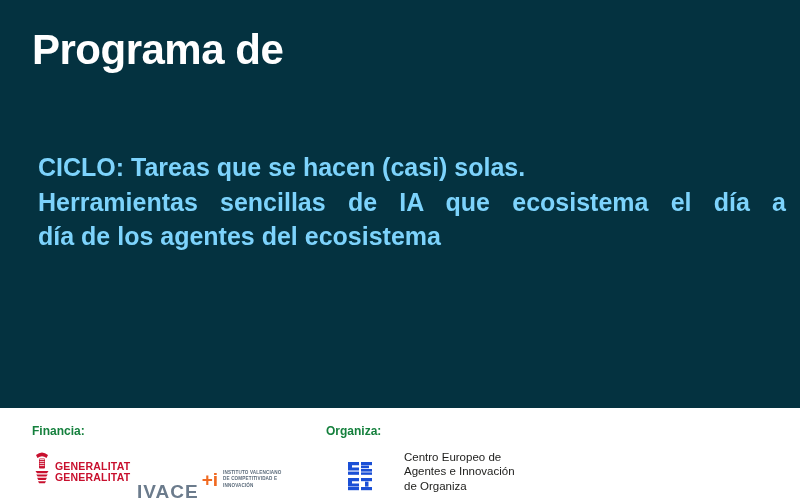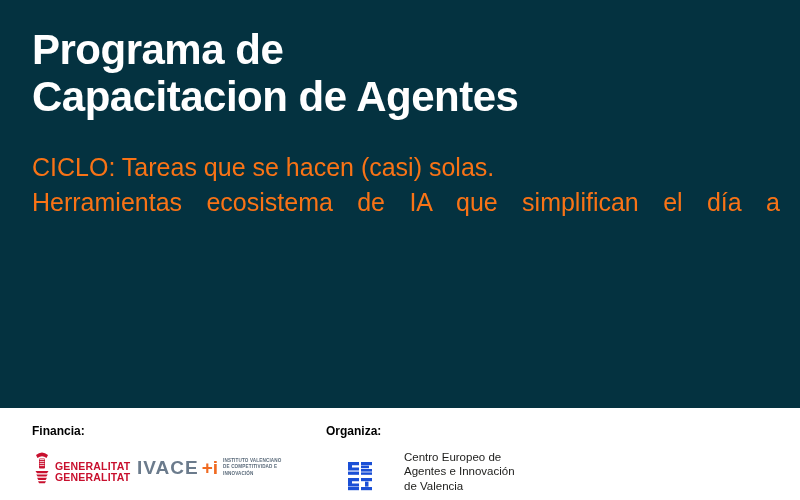--- a/index.html
+++ b/index.html
@@ -19,55 +19,55 @@
     background:#043240;
   }
   .title{
     position:absolute;left:32px;top:26px;width:720px;
     color:#ffffff;font-weight:bold;font-size:42px;line-height:1.12;
     letter-spacing:-0.5px;
   }
   .title .line{display:block;white-space:nowrap;}
 
   .subtitle{
-    position:absolute;left:32px;top:150px;width:748px;
-    color:#f97316;font-size:25px;line-height:1.38;font-weight:normal;
+    position:absolute;left:38px;top:150px;width:748px;
+    color:#7dd3fc;font-size:25px;line-height:1.38;font-weight:bold;
   }
   .subtitle .sline{display:block;}
   .subtitle .sline.just{
     text-align:justify;text-align-last:justify;
   }
 
   
   .pillrow{position:absolute;left:0;top:270px;width:800px;height:90px;}
 
   
   .footer{
     position:absolute;left:0;top:408px;width:800px;height:92px;
     background:#ffffff;
   }
   .foot-label{
-    position:absolute;font-size:12px;font-weight:bold;color:#000000;
+    position:absolute;font-size:12px;font-weight:bold;color:#15803d;
   }
   .lbl-financia{left:32px;top:16px;}
   .lbl-organiza{left:326px;top:16px;}
 
   
   .gv{position:absolute;left:34px;top:42px;display:flex;align-items:flex-end;gap:5px;}
   .gv-emblem{width:16px;height:34px;position:relative;}
   .gv-txt{
     color:#c8102e;font-size:10.5px;font-weight:bold;line-height:1.12;
     letter-spacing:0.2px;
   }
 
   
   .ivace{position:absolute;left:137px;top:50px;display:flex;align-items:center;gap:5px;}
   .ivace-word{
     color:#6b7b8c;font-size:19px;font-weight:bold;letter-spacing:1px;
-    line-height:1;font-family:"Liberation Sans",sans-serif;
+    line-height:1;font-family:"Liberation Sans",sans-serif;margin-top:24px;
   }
   .ivace-plus{color:#f06a21;font-size:19px;font-weight:bold;line-height:1;margin-left:-2px;}
   .ivace-sub{
     color:#5a6a7a;font-size:4.6px;line-height:1.35;font-weight:bold;
     letter-spacing:0.15px;max-width:62px;
   }
 
   
   .ceei{position:absolute;left:348px;top:42px;display:flex;align-items:flex-end;gap:8px;}
   .ceei-mark{width:48px;height:34px;}
@@ -75,26 +75,26 @@
 </style>
 </head>
 <body>
 
 <div class="poster">
 
   <div class="hero">
 
     <div class="title">
       <span class="line">Programa de</span>
-      <span class="line">Capacitacion de Agentes</span>
     </div>
 
     <div class="subtitle">
       <span class="sline">CICLO: Tareas que se hacen (casi) solas.</span>
-      <span class="sline just">Herramientas ecosistema de IA que simplifican el día a</span>
+      <span class="sline just">Herramientas sencillas de IA que ecosistema el día a</span>
+      <span class="sline">día de los agentes del ecosistema</span>
     </div>
 
     <div class="pillrow">
       
       
       
 
       
       
 
@@ -147,18 +147,18 @@
           <path d="M0 19 h11 v3.2 h-7 v2.2 h7 v3.2 h-11 z"></path>
           <rect x="0" y="28" width="11" height="3.2"></rect>
           <rect x="13" y="19" width="11" height="3.2"></rect>
           <rect x="17" y="22.6" width="3.5" height="5"></rect>
           <rect x="13" y="28" width="11" height="3.2"></rect>
         </g>
       </svg>
       <div class="ceei-txt">
         <div>Centro Europeo de</div>
         <div>Agentes e Innovación</div>
-        <div>de Valencia</div>
+        <div>de Organiza</div>
       </div>
     </div>
 
   </div>
 </div>
 
 </body></html>

